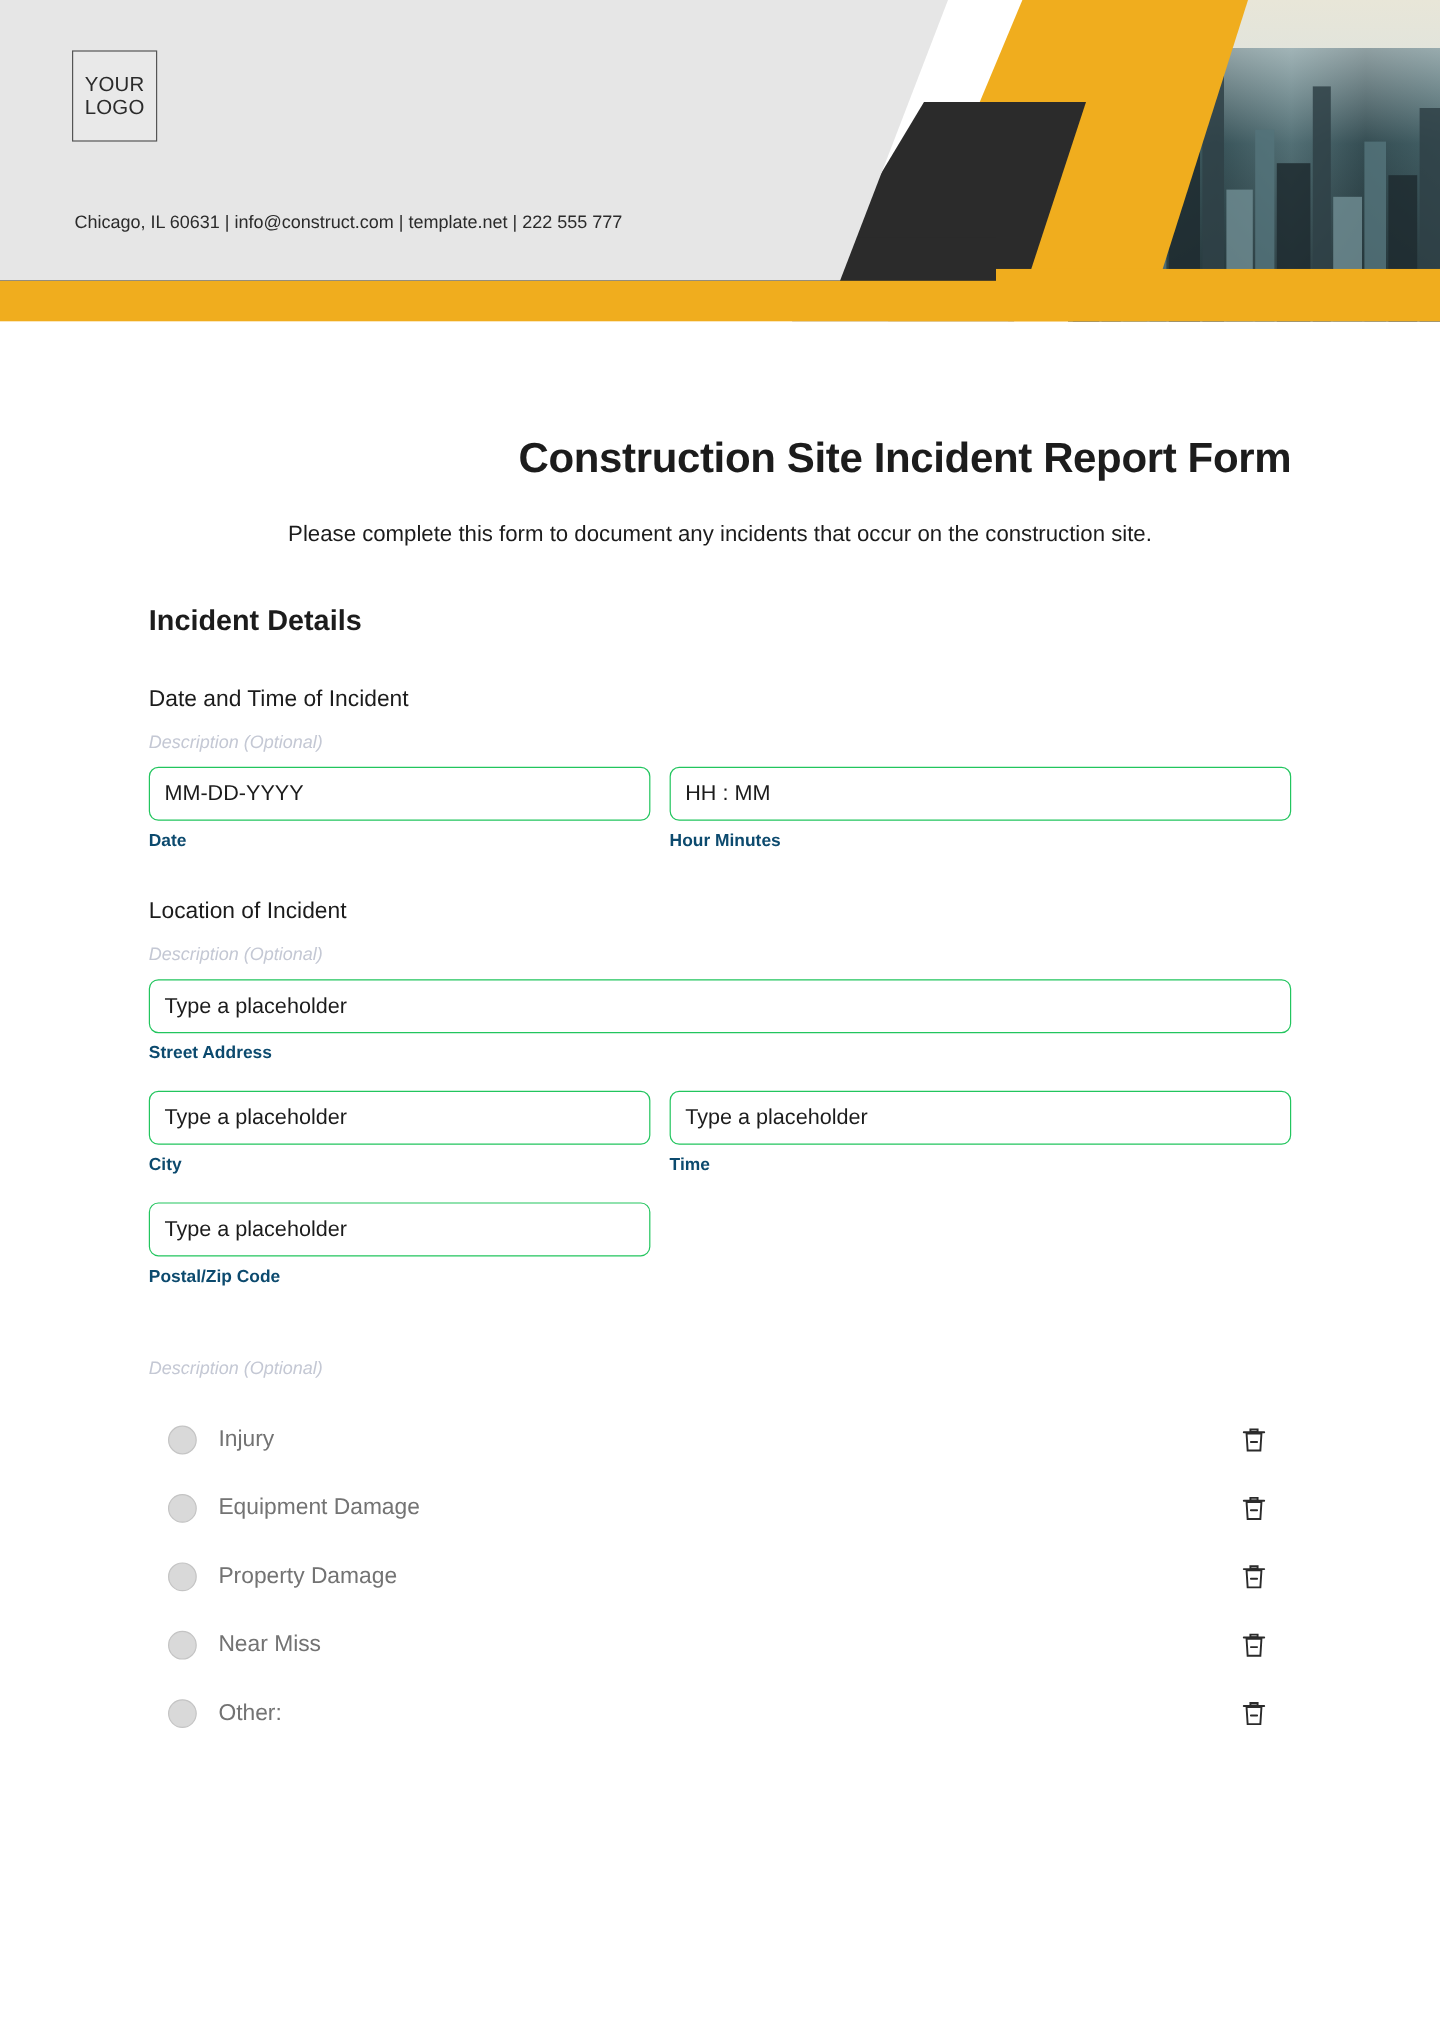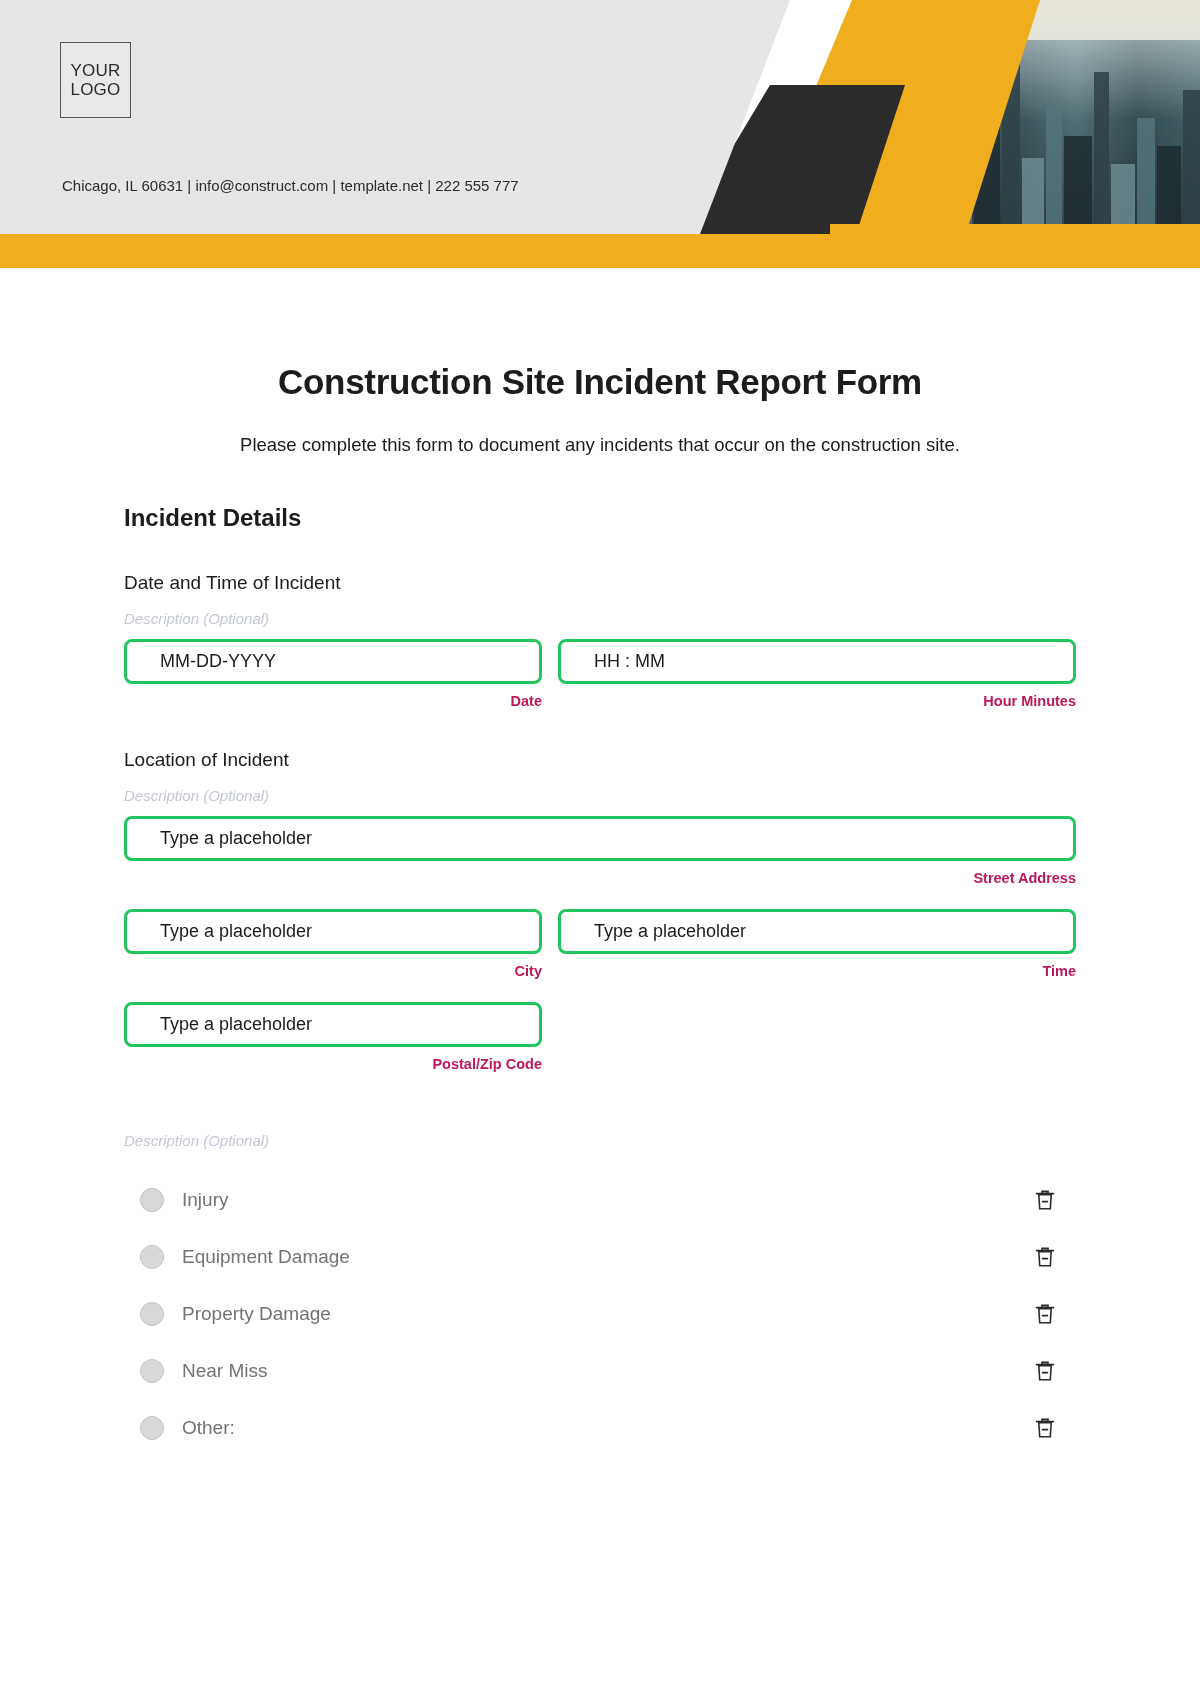--- a/index.html
+++ b/index.html
@@ -109,21 +109,21 @@
   .brand-contact {
     position: absolute; left: 62px; top: 177px;
     font-size: 15px; color: #2b2b2b;
   }
 
   
   .doc { position: relative; padding: 0 124px; }
 
   .form-title {
     margin: 94px 0 0 0;
-    text-align: center;
+    text-align: right;
     font-size: 35px;
     font-weight: bold;
     color: #1c1c1c;
     letter-spacing: -0.3px;
   }
   .form-subtitle {
     margin: 32px 0 0 0;
     text-align: center;
     font-size: 18.5px;
     color: #1c1c1c;
@@ -150,36 +150,35 @@
     margin: 16px 0 0 0;
   }
 
   .row { display: flex; gap: 16px; margin-top: 12px; }
   .col { flex: 1; min-width: 0; }
   .col.half { flex: 0 0 418px; }
 
   .text-input {
     width: 100%;
     height: 45px;
-    border: 3px solid #22c55e;
+    border: 1px solid #22c55e;
     border-radius: 8px;
     background: #fff;
-    padding: 0 33px;
+    padding: 0 12px;
     font-size: 18px;
     color: #1c1c1c;
     font-family: "Liberation Sans", sans-serif;
     display: flex;
     align-items: center;
   }
   .sub-label {
     font-size: 14.5px;
-    color: #be185d;
+    color: #0c4a6e;
     margin-top: 9px;
     font-weight: bold;
-    text-align: right;
   }
 
   .options { margin-top: 22px; }
   .option-row {
     display: flex;
     align-items: center;
     height: 57px;
     padding-left: 16px;
   }
   .radio {

